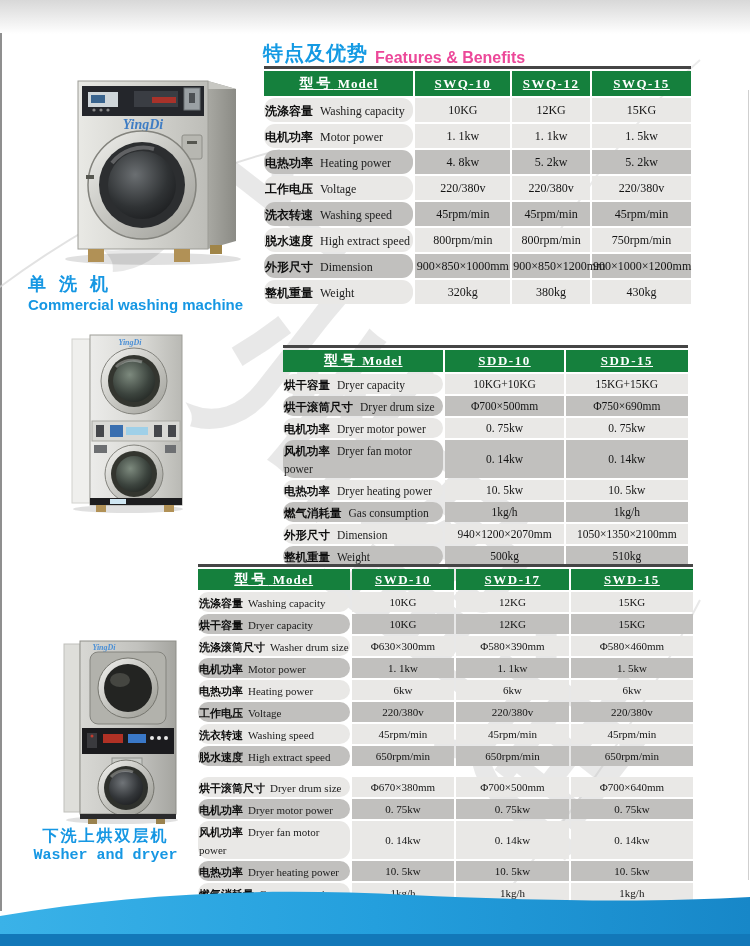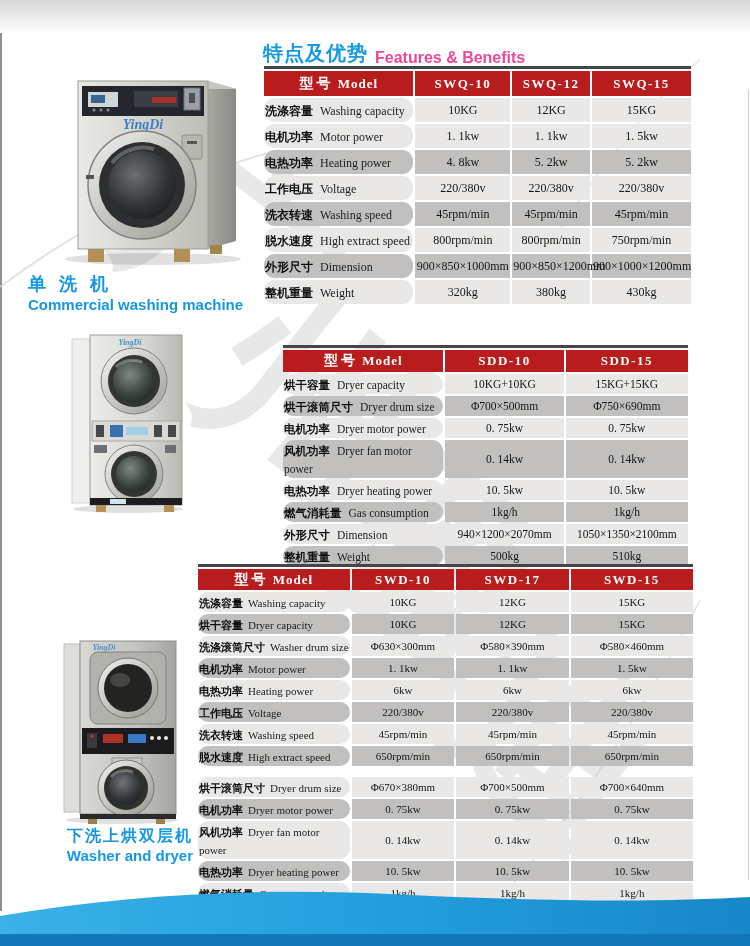--- a/index.html
+++ b/index.html
@@ -20,22 +20,22 @@
   #title{position:absolute;left:263px;top:40px;z-index:3;white-space:nowrap;}
   #title .tzh{font-family:"Liberation Sans",sans-serif;font-weight:bold;font-size:20px;
         color:#149ae3;letter-spacing:1px;vertical-align:bottom;}
   #title .ten{font-family:"Liberation Sans",sans-serif;font-weight:bold;font-size:16px;
         color:#ec4899;vertical-align:bottom;margin-left:7px;}
 
   
   .tablebox{position:absolute;z-index:3;}
   .tbar{height:3px;background:#454545;margin:0 2px 0 2px;}
   table.spec{border-collapse:separate;border-spacing:2px;width:100%;table-layout:fixed;}
-  table.spec th{background:#b91c1c;color:#ffffff;font-weight:bold;text-align:center;
-        font-family:"Liberation Serif",serif;letter-spacing:1.5px;}
+  table.spec th{background:#15803d;color:#ffffff;font-weight:bold;text-align:center;
+        font-family:"Liberation Serif",serif;letter-spacing:1.5px;text-decoration:underline;}
   table.spec th.label-h{text-align:center;}
   .hzh{font-family:"Liberation Sans",sans-serif;font-weight:bold;font-size:14px;letter-spacing:3px;}
   .hen{font-size:13px;letter-spacing:1px;}
   table.spec td{color:#141414;}
   tr.light td{background:#e9e8e6;}
   tr.dark td{background:#c1c0be;}
   td.label-cell{text-align:left;border-radius:11px;}
   td.label-cell .zh{font-family:"Liberation Sans",sans-serif;font-weight:bold;font-size:12px;
         color:#0e0e0e;margin-right:7px;}
   td.label-cell .en{font-size:12px;color:#1c1c1c;}
@@ -57,21 +57,21 @@
   .t3 td.label-cell .zh{font-size:11px;margin-right:5px;}
 
   
   .plabel{position:absolute;z-index:3;color:#1697e3;font-family:"Liberation Sans",sans-serif;
         font-weight:bold;}
   .plabel .zh{display:block;font-size:16px;letter-spacing:2px;}
   .plabel .en{display:block;font-size:15px;letter-spacing:0;}
   #plabel0{left:28px;top:272px;text-align:left;width:230px;}
   #plabel0 .zh{font-size:18px;letter-spacing:4px;}
   #plabel1{left:50px;top:516px;width:165px;text-align:center;}
-  #plabel2{left:18px;top:826px;width:175px;text-align:right;}
+  #plabel2{left:18px;top:826px;width:175px;text-align:center;font-family:Liberation Mono, monospace;}
 
   .machine{position:absolute;z-index:2;}
   #machine0{left:56px;top:55px;}
   #machine1{left:66px;top:329px;}
   #machine2{left:60px;top:636px;}
 
   #wave{position:absolute;left:0;bottom:0;width:750px;height:82px;z-index:4;}
 </style>
 </head>
 <body>

